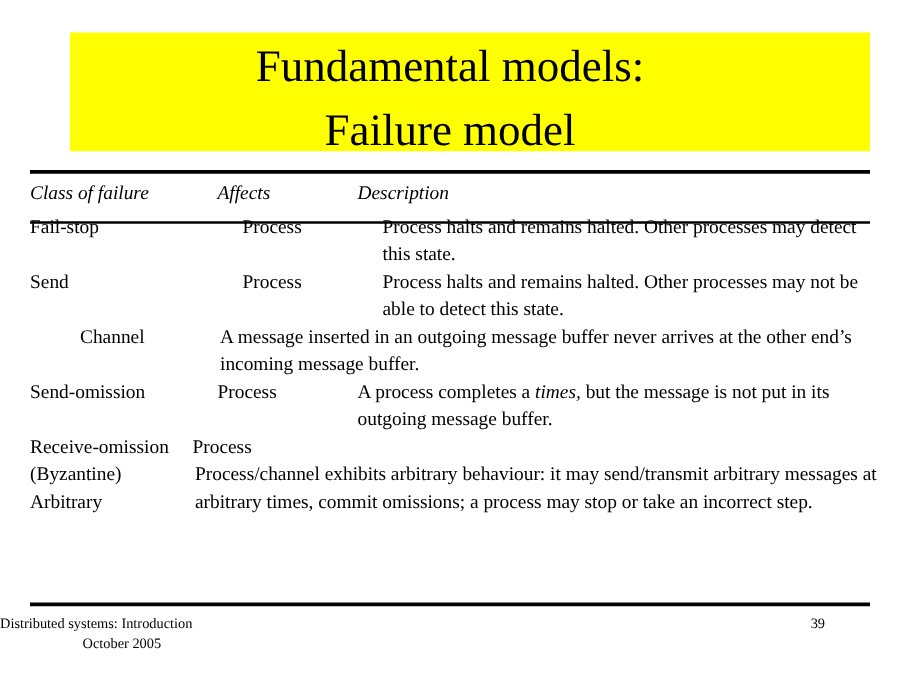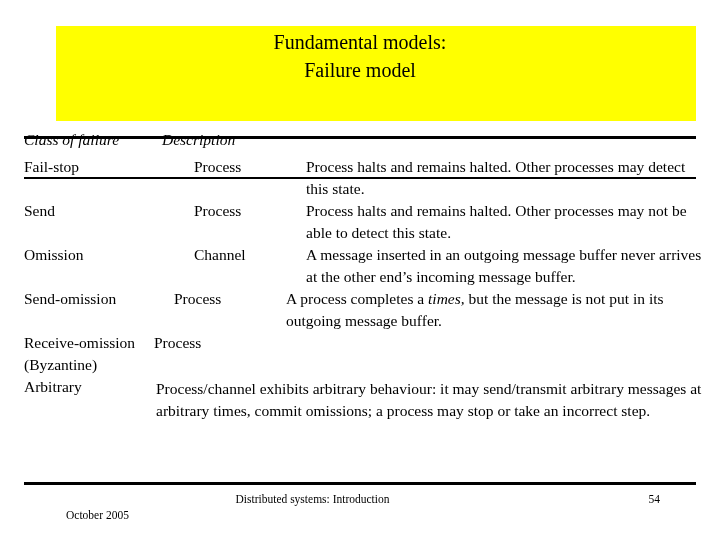--- a/index.html
+++ b/index.html
@@ -26,41 +26,41 @@
     width: 640px;
     height: 95px;
     background: #ffff00;
   }
   .title-text {
     position: absolute;
     left: 56px;
     top: 28px;
     width: 608px;
     text-align: center;
-    font-size: 20px;
+    font-size: 36px;
     line-height: 1.42;
     color: #000000;
   }
   .title-line2 {
     display: block;
   }
   .rule {
     position: absolute;
     left: 24px;
     width: 672px;
     border-top: 3px solid #000000;
   }
   .rule-top { top: 136px; }
   .rule-mid { top: 177px; border-top-width: 2px; }
   .rule-bottom { top: 482px; border-top-width: 3px; }
 
   .table {
     position: absolute;
     left: 24px;
-    top: 129px;
+    top: 144px;
     width: 680px;
     font-size: 15.5px;
     line-height: 1.42;
   }
   .row {
     display: flex;
     align-items: flex-start;
   }
   .head-row {
     font-style: italic;
@@ -88,42 +88,41 @@
     padding-left: 8px;
   }
   .r-fail .col-affects { padding-left: 40px; }
   .r-crash .col-affects { padding-left: 40px; }
   .r-omission .col-affects { padding-left: 40px; }
   .r-send .col-affects { padding-left: 20px; }
   .r-receive .col-affects { padding-left: 0px; }
   .r-arb .col-affects { padding-left: 0px; width: 104px; }
   .r-arb .col-class { width: 128px; flex: 0 0 128px; }
   .r-arb .col-affects { text-align: right; padding-right: 0px; }
-  .r-arb .col-desc { padding-left: 4px; margin-top: 24px; }
+  .r-arb .col-desc { padding-left: 4px; }
 
   .italic { font-style: italic; }
 
   .footer {
     position: absolute;
     top: 493px;
     left: 0;
     width: 720px;
     font-size: 11.5px;
   }
   .footer .f-date {
     position: absolute;
     left: 66px;
     top: 16px;
   }
   .footer .f-center {
     position: absolute;
     left: 0;
     top: 0;
     width: 625px;
-    text-align: center;
   }
   .footer .f-page {
     position: absolute;
     right: 60px;
     top: 0;
   }
 </style>
 </head>
 <body>
 
@@ -135,37 +134,37 @@
     <span class="title-line2">Failure model</span>
   </div>
 
   <div class="rule rule-top"></div>
   <div class="rule rule-mid"></div>
 
   <div class="table">
 
     <div class="row head-row">
       <div class="col-class">Class of failure</div>
+      <div class="col-affects">Affects</div>
       <div class="col-desc">Description</div>
     </div>
 
     <div class="row body-row r-fail">
       <div class="col-class">Fail-stop</div>
       <div class="col-affects">Process</div>
       <div class="col-desc">Process halts and remains halted. Other processes may detect this state.</div>
     </div>
 
     <div class="row body-row r-crash">
       <div class="col-class">Send</div>
       <div class="col-affects">Process</div>
       <div class="col-desc">Process halts and remains halted. Other processes may not be able to detect this state.</div>
     </div>
 
     <div class="row body-row r-omission">
-      <div class="col-class">Omission</div>
       <div class="col-affects">Channel</div>
       <div class="col-desc">A message inserted in an outgoing message buffer never arrives at the other end’s incoming message buffer.</div>
     </div>
 
     <div class="row body-row r-send">
       <div class="col-class">Send-omission</div>
       <div class="col-affects">Process</div>
       <div class="col-desc"><span>A process completes a </span><span class="italic">times,</span><span> but the message is not put in its outgoing message buffer.</span></div>
     </div>
 
@@ -182,16 +181,16 @@
       <div class="col-desc">Process/channel exhibits arbitrary behaviour: it may send/transmit arbitrary messages at arbitrary times, commit omissions; a process may stop or take an incorrect step.</div>
     </div>
 
   </div>
 
   <div class="rule rule-bottom"></div>
 
   <div class="footer">
     <div class="f-date">October 2005</div>
     <div class="f-center">Distributed systems: Introduction</div>
-    <div class="f-page">54</div>
+    <div class="f-page">39</div>
   </div>
 
 </div>
 
 </body></html>

